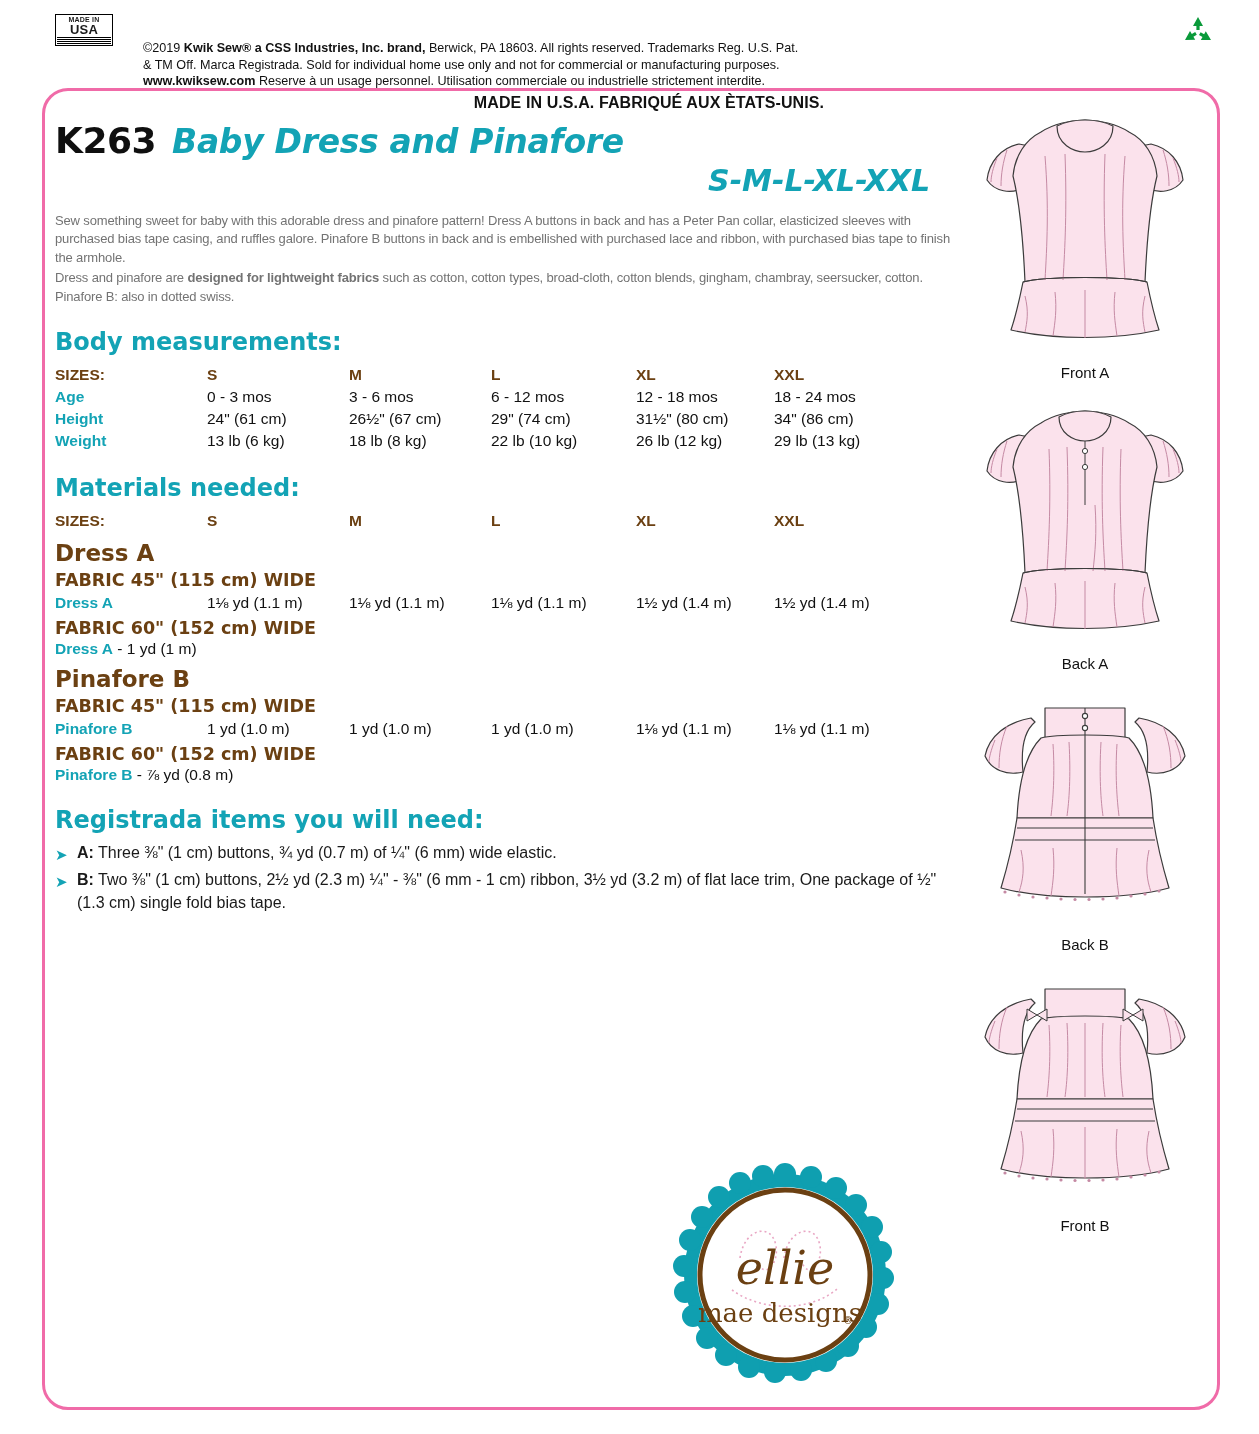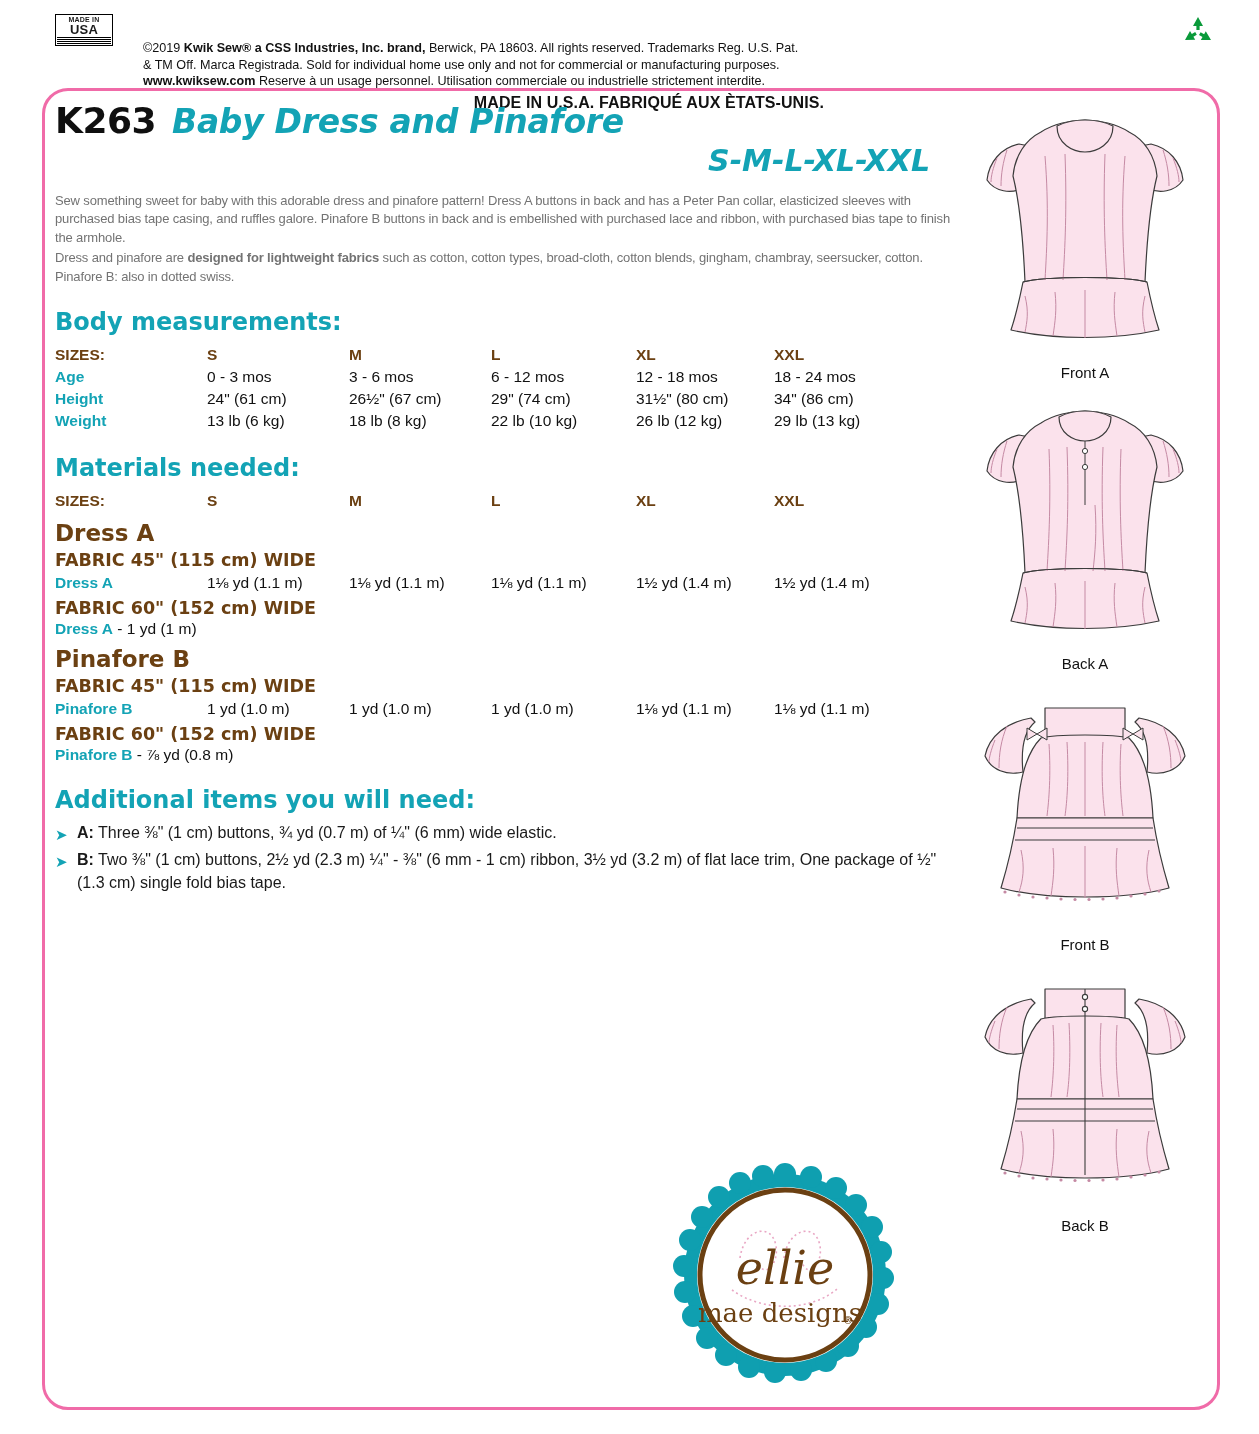--- a/index.html
+++ b/index.html
@@ -95,20 +95,21 @@
     display: flex;
     align-items: baseline;
     gap: 16px;
   }
   .pattern-num {
     font-family: "DejaVu Sans", sans-serif;
     font-weight: bold;
     font-size: 36px;
     color: #0f0f0f;
     letter-spacing: -0.5px;
+    margin-top: 20px;
   }
   .pattern-title {
     font-family: "DejaVu Sans", sans-serif;
     font-weight: bold;
     font-style: italic;
     font-size: 33px;
     color: #13a3b5;
     letter-spacing: -0.3px;
     text-align: center;
   }
@@ -370,21 +371,21 @@
       <td class="col-m cell-val">1 yd (1.0 m)</td>
       <td class="col-l cell-val">1 yd (1.0 m)</td>
       <td class="col-xl cell-val">1⅛ yd (1.1 m)</td>
       <td class="col-xxl cell-val">1⅛ yd (1.1 m)</td>
     </tr>
   </tbody>
     </table>
   <div class="fabric-width">FABRIC 60" (152 cm) WIDE</div>
   <div class="single-line"><span class="nm">Pinafore B</span><span> - ⅞ yd (0.8 m)</span></div>
 
-  <div class="section-head">Additional items you will need:</div>
+  <div class="section-head">Registrada items you will need:</div>
   <div class="add-list">
     <div class="add-item">
       <span class="arrow">➤</span>
       <span class="add-text"><b>A:</b><span> Three ⅜" (1 cm) buttons, ¾ yd (0.7 m) of ¼" (6 mm) wide elastic.</span></span>
     </div>
     <div class="add-item">
       <span class="arrow">➤</span>
       <span class="add-text"><b>B:</b><span> Two ⅜" (1 cm) buttons, 2½ yd (2.3 m) ¼" - ⅜" (6 mm - 1 cm) ribbon, 3½ yd (3.2 m) of flat lace trim, One package of ½" (1.3 cm) single fold bias tape.</span></span>
     </div>
   </div>
@@ -530,20 +531,74 @@
       <g stroke="#3b3b3b" stroke-width="1.1" fill="none">
         <path d="M78 186 C100 180, 180 180, 202 186"></path>
       </g>
     </svg>
     <div class="illo-caption">Back A</div>
   </div>
 
   <div class="illo">
     <svg width="280" height="252" viewBox="0 0 280 252">
       <g fill="#fbe2ec" stroke="#3b3b3b" stroke-width="1.2" stroke-linejoin="round">
+        <path d="M86 40 C62 44, 44 58, 40 78 C46 92, 62 98, 78 94 C76 74, 78 54, 90 44 Z"></path>
+        <path d="M194 40 C218 44, 236 58, 240 78 C234 92, 218 98, 202 94 C204 74, 202 54, 190 44 Z"></path>
+        <path d="M100 30 L100 60 L180 60 L180 30 Z"></path>
+        <path d="M96 60 C110 56, 170 56, 184 60
+                 C198 74, 206 100, 208 140
+                 L72 140
+                 C74 100, 82 74, 96 60 Z"></path>
+        <path d="M72 140 L208 140
+                 C212 166, 218 190, 224 210
+                 C180 222, 100 222, 56 210
+                 C62 190, 68 166, 72 140 Z"></path>
+      </g>
+      <g stroke="#3b3b3b" stroke-width="1.1" fill="none">
+        <path d="M72 150 L208 150"></path>
+        <path d="M70 162 L210 162"></path>
+        <path d="M140 30 L140 216"></path>
+        <circle cx="140" cy="38" r="2.6" fill="#fff"></circle>
+        <circle cx="140" cy="50" r="2.6" fill="#fff"></circle>
+      </g>
+      <g stroke="#c58aa4" stroke-width="1" fill="none">
+        <path d="M108 66 C110 96, 108 122, 106 138"></path>
+        <path d="M124 64 C126 98, 124 124, 122 138"></path>
+        <path d="M156 64 C154 98, 156 124, 158 138"></path>
+        <path d="M172 66 C170 96, 172 122, 174 138"></path>
+        <path d="M76 172 C80 190, 78 202, 74 214"></path>
+        <path d="M108 170 C110 190, 108 204, 106 218"></path>
+        <path d="M172 170 C170 190, 172 204, 174 218"></path>
+        <path d="M204 172 C200 190, 202 202, 206 214"></path>
+        <path d="M50 62 C46 72, 44 80, 44 84"></path>
+        <path d="M62 48 C56 62, 54 76, 54 90"></path>
+        <path d="M218 48 C224 62, 226 76, 226 90"></path>
+        <path d="M230 62 C234 72, 236 80, 236 84"></path>
+      </g>
+      <g fill="#c58aa4">
+        <circle cx="60" cy="214" r="1.6"></circle>
+          <circle cx="74" cy="217" r="1.6"></circle>
+        <circle cx="88" cy="219" r="1.6"></circle>
+          <circle cx="102" cy="220" r="1.6"></circle>
+        <circle cx="116" cy="221" r="1.6"></circle>
+          <circle cx="130" cy="221.5" r="1.6"></circle>
+        <circle cx="144" cy="221.5" r="1.6"></circle>
+          <circle cx="158" cy="221" r="1.6"></circle>
+        <circle cx="172" cy="220" r="1.6"></circle>
+          <circle cx="186" cy="218" r="1.6"></circle>
+        <circle cx="200" cy="216" r="1.6"></circle>
+          <circle cx="214" cy="213" r="1.6"></circle>
+      </g>
+    </svg>
+    <div class="illo-caption">Back B</div>
+  </div>
+
+  <div class="illo">
+    <svg width="280" height="252" viewBox="0 0 280 252">
+      <g fill="#fbe2ec" stroke="#3b3b3b" stroke-width="1.2" stroke-linejoin="round">
 
         <path d="M86 40 C62 44, 44 58, 40 78 C46 92, 62 98, 78 94 C76 74, 78 54, 90 44 Z"></path>
         <path d="M194 40 C218 44, 236 58, 240 78 C234 92, 218 98, 202 94 C204 74, 202 54, 190 44 Z"></path>
 
         <path d="M100 30 L100 60 L180 60 L180 30 Z"></path>
 
         <path d="M96 60 C110 56, 170 56, 184 60
                  C198 74, 206 100, 208 140
                  L72 140
                  C74 100, 82 74, 96 60 Z"></path>
@@ -592,67 +647,13 @@
       <g fill="#fbe2ec" stroke="#3b3b3b" stroke-width="1">
         <path d="M92 56 l-10 -6 l0 12 z"></path>
           <path d="M92 56 l10 -6 l0 12 z"></path>
         <path d="M188 56 l-10 -6 l0 12 z"></path>
           <path d="M188 56 l10 -6 l0 12 z"></path>
       </g>
     </svg>
     <div class="illo-caption">Front B</div>
   </div>
 
-  <div class="illo">
-    <svg width="280" height="252" viewBox="0 0 280 252">
-      <g fill="#fbe2ec" stroke="#3b3b3b" stroke-width="1.2" stroke-linejoin="round">
-        <path d="M86 40 C62 44, 44 58, 40 78 C46 92, 62 98, 78 94 C76 74, 78 54, 90 44 Z"></path>
-        <path d="M194 40 C218 44, 236 58, 240 78 C234 92, 218 98, 202 94 C204 74, 202 54, 190 44 Z"></path>
-        <path d="M100 30 L100 60 L180 60 L180 30 Z"></path>
-        <path d="M96 60 C110 56, 170 56, 184 60
-                 C198 74, 206 100, 208 140
-                 L72 140
-                 C74 100, 82 74, 96 60 Z"></path>
-        <path d="M72 140 L208 140
-                 C212 166, 218 190, 224 210
-                 C180 222, 100 222, 56 210
-                 C62 190, 68 166, 72 140 Z"></path>
-      </g>
-      <g stroke="#3b3b3b" stroke-width="1.1" fill="none">
-        <path d="M72 150 L208 150"></path>
-        <path d="M70 162 L210 162"></path>
-        <path d="M140 30 L140 216"></path>
-        <circle cx="140" cy="38" r="2.6" fill="#fff"></circle>
-        <circle cx="140" cy="50" r="2.6" fill="#fff"></circle>
-      </g>
-      <g stroke="#c58aa4" stroke-width="1" fill="none">
-        <path d="M108 66 C110 96, 108 122, 106 138"></path>
-        <path d="M124 64 C126 98, 124 124, 122 138"></path>
-        <path d="M156 64 C154 98, 156 124, 158 138"></path>
-        <path d="M172 66 C170 96, 172 122, 174 138"></path>
-        <path d="M76 172 C80 190, 78 202, 74 214"></path>
-        <path d="M108 170 C110 190, 108 204, 106 218"></path>
-        <path d="M172 170 C170 190, 172 204, 174 218"></path>
-        <path d="M204 172 C200 190, 202 202, 206 214"></path>
-        <path d="M50 62 C46 72, 44 80, 44 84"></path>
-        <path d="M62 48 C56 62, 54 76, 54 90"></path>
-        <path d="M218 48 C224 62, 226 76, 226 90"></path>
-        <path d="M230 62 C234 72, 236 80, 236 84"></path>
-      </g>
-      <g fill="#c58aa4">
-        <circle cx="60" cy="214" r="1.6"></circle>
-          <circle cx="74" cy="217" r="1.6"></circle>
-        <circle cx="88" cy="219" r="1.6"></circle>
-          <circle cx="102" cy="220" r="1.6"></circle>
-        <circle cx="116" cy="221" r="1.6"></circle>
-          <circle cx="130" cy="221.5" r="1.6"></circle>
-        <circle cx="144" cy="221.5" r="1.6"></circle>
-          <circle cx="158" cy="221" r="1.6"></circle>
-        <circle cx="172" cy="220" r="1.6"></circle>
-          <circle cx="186" cy="218" r="1.6"></circle>
-        <circle cx="200" cy="216" r="1.6"></circle>
-          <circle cx="214" cy="213" r="1.6"></circle>
-      </g>
-    </svg>
-    <div class="illo-caption">Back B</div>
-  </div>
-
 </div>
 
 </body></html>

